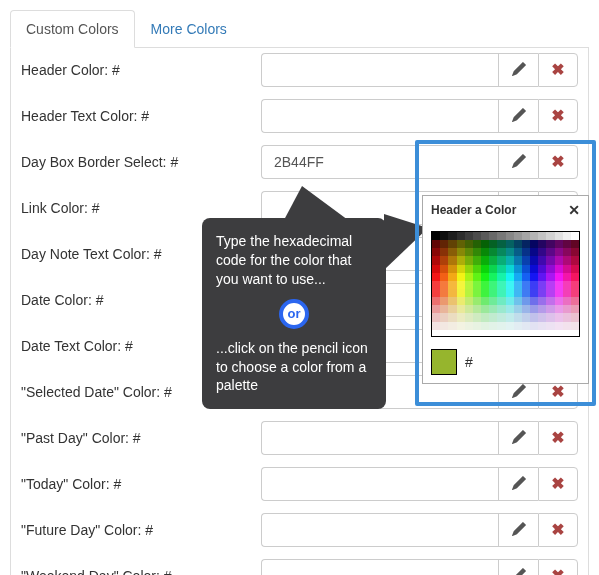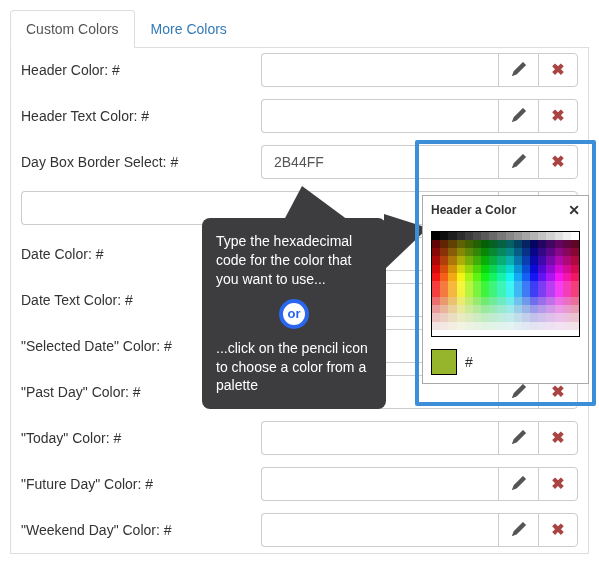--- a/index.html
+++ b/index.html
@@ -238,20 +238,35 @@
             <span class="pencil-icon"><svg viewBox="0 0 16 16">
                 <path d="M12.146.146a.5.5 0 0 1 .708 0l3 3a.5.5 0 0 1 0 .708l-10 10a.5.5 0 0 1-.168.11l-5 2a.5.5 0 0 1-.65-.65l2-5a.5.5 0 0 1 .11-.168l10-10zM11.207 2.5 13.5 4.793 4 14.293 1.707 12 11.207 2.5z"></path>
               </svg></span>
           </button>
           <button class="btn clear">
             <span class="x-icon">✖</span>
           </button>
         </div>
       </div>
       <div class="row">
+        <div class="label-col">Link Color: #</div>
+        <div class="input-col">
+          <input class="hex-input" value="" style="">
+          <button class="btn edit">
+            <span class="pencil-icon"><svg viewBox="0 0 16 16">
+                <path d="M12.146.146a.5.5 0 0 1 .708 0l3 3a.5.5 0 0 1 0 .708l-10 10a.5.5 0 0 1-.168.11l-5 2a.5.5 0 0 1-.65-.65l2-5a.5.5 0 0 1 .11-.168l10-10zM11.207 2.5 13.5 4.793 4 14.293 1.707 12 11.207 2.5z"></path>
+              </svg></span>
+          </button>
+          <button class="btn clear">
+            <span class="x-icon">✖</span>
+          </button>
+        </div>
+      </div>
+      <div class="row">
+        <div class="label-col">Day Note Text Color: #</div>
         <div class="input-col">
           <input class="hex-input" value="" style="">
           <button class="btn edit">
             <span class="pencil-icon"><svg viewBox="0 0 16 16">
                 <path d="M12.146.146a.5.5 0 0 1 .708 0l3 3a.5.5 0 0 1 0 .708l-10 10a.5.5 0 0 1-.168.11l-5 2a.5.5 0 0 1-.65-.65l2-5a.5.5 0 0 1 .11-.168l10-10zM11.207 2.5 13.5 4.793 4 14.293 1.707 12 11.207 2.5z"></path>
               </svg></span>
           </button>
           <button class="btn clear">
             <span class="x-icon">✖</span>
           </button>

